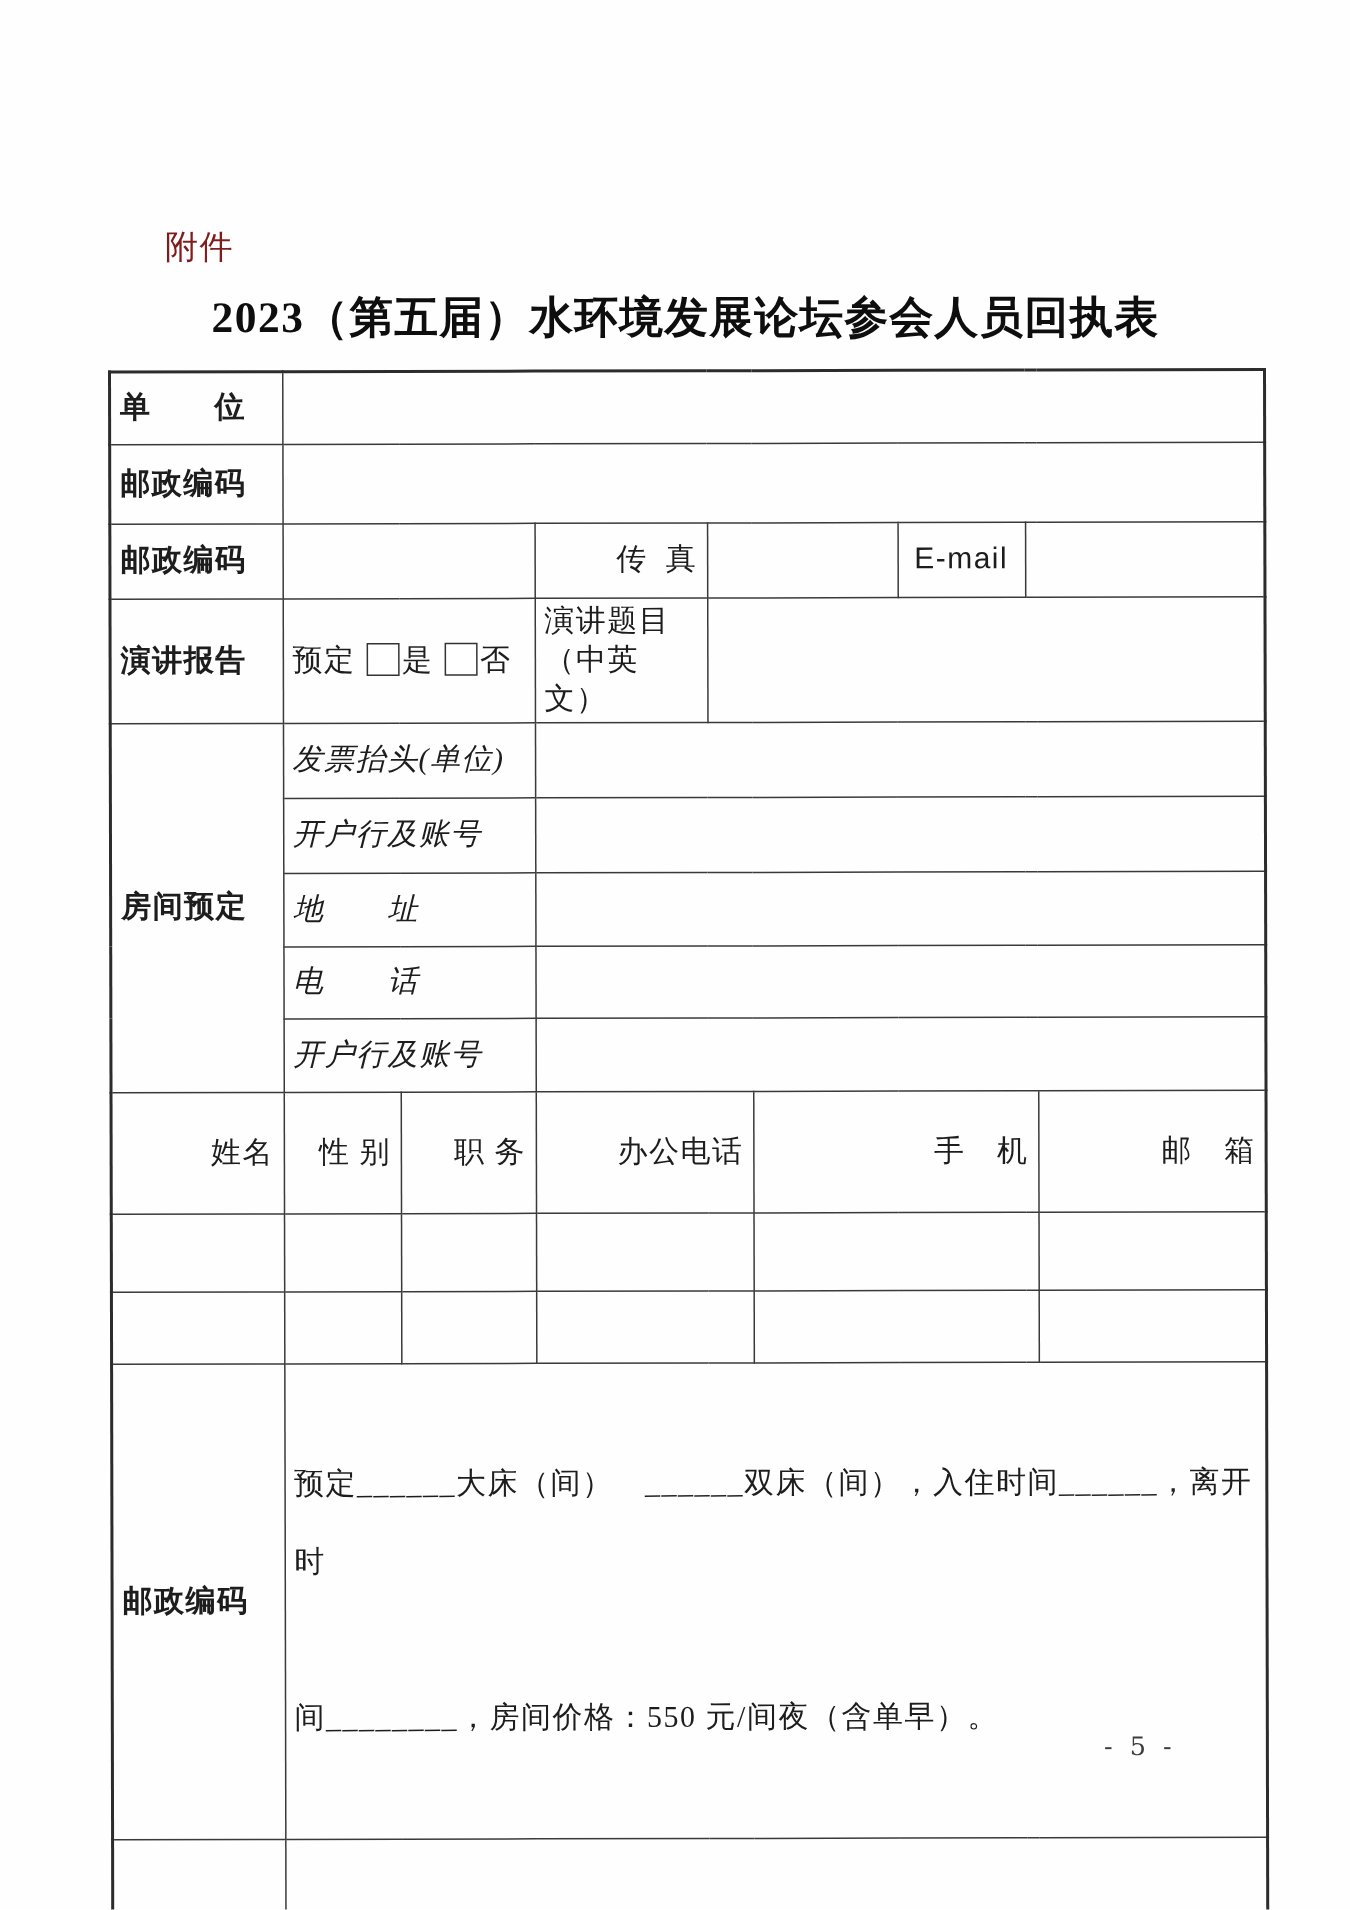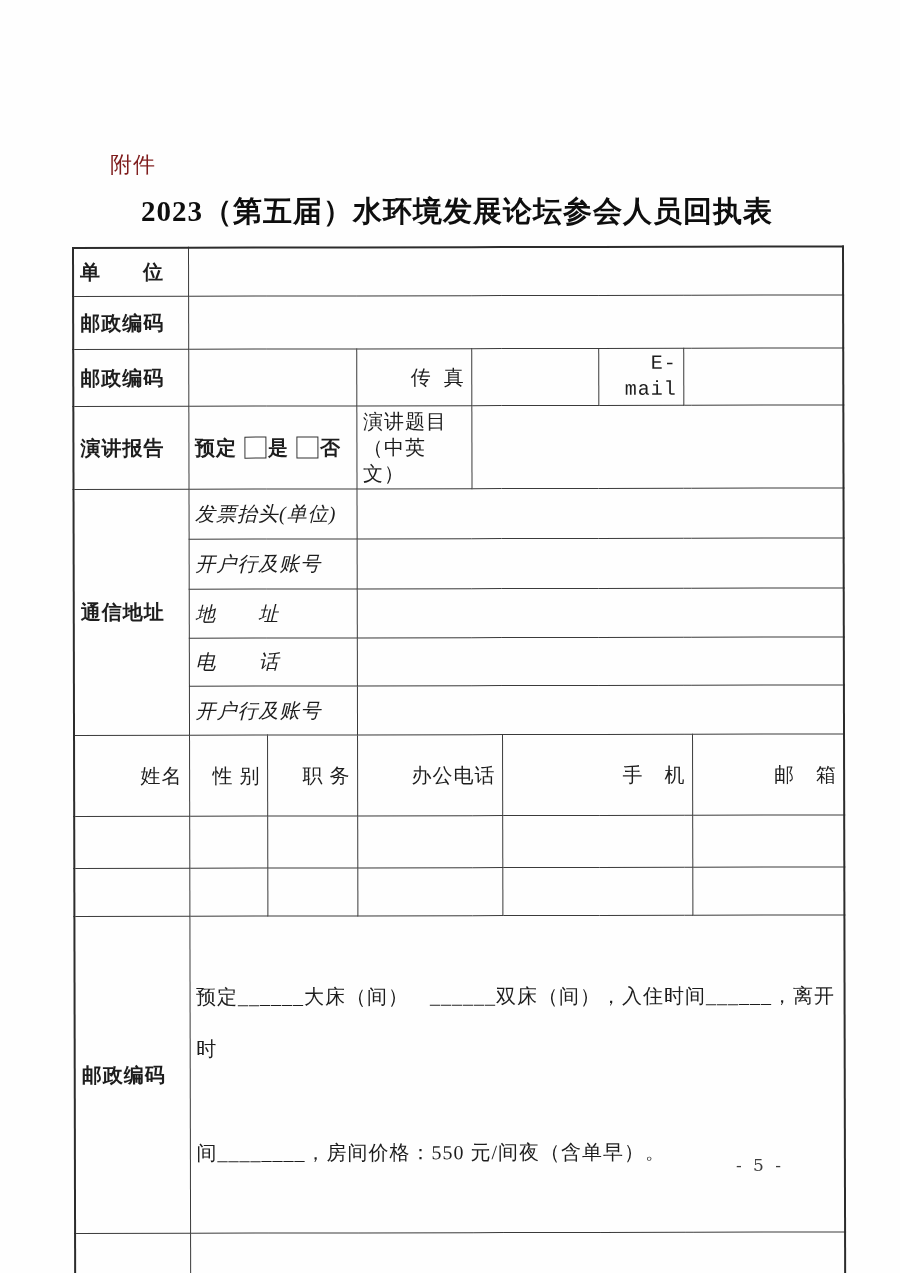--- a/index.html
+++ b/index.html
@@ -63,33 +63,33 @@
     overflow: hidden;
     letter-spacing: 1px;
   }
   table.form {
     border: 2.2px solid #2c2c2c;
   }
   td.lab { padding-left: 12px; font-weight: bold; }
   td.sublab { padding-left: 8px; font-style: italic; }
   td.ctr { text-align: right; }
   td.email-cell {
-    font-family: Liberation Mono, monospace;
+    font-family: Liberation Sans, sans-serif;
     font-size: 19px;
-    text-align: right;
+    text-align: center;
     letter-spacing: 0;
   }
   td.topic-cell {
     padding: 2px 2px 2px 6px;
     font-size: 19px;
     line-height: 28px;
     letter-spacing: 0;
     margin-left: 12px;
   }
-  td.speech-reserve { padding-left: 9px; font-weight: bold; }
+  td.speech-reserve { padding-left: 9px; }
   .cb {
     display: inline-block;
     width: 20px;
     height: 20px;
     border: 1.8px solid #333333;
     vertical-align: -4px;
     margin: 0 2px 0 7px;
     background: #fff;
   }
   td.room-cell {
@@ -157,21 +157,21 @@
     </tr>
 
     <tr style="height:65px">
       <td class="lab">演讲报告</td>
       <td colspan="2" class="speech-reserve"><span>预定</span><span class="cb"></span><span>是</span><span class="cb"></span><span>否</span></td>
       <td class="topic-cell"><div>演讲题目</div><div>（中英文）</div></td>
       <td colspan="5"></td>
     </tr>
 
     <tr style="height:50px">
-      <td rowspan="5" class="lab">通信地址</td>
+      <td rowspan="5" class="lab">房间预定</td>
       <td colspan="2" class="sublab">发票抬头(单位)</td>
       <td colspan="6"></td>
     </tr>
     <tr style="height:50px">
       <td colspan="2" class="sublab">开户行及账号</td>
       <td colspan="6"></td>
     </tr>
     <tr style="height:49px">
       <td colspan="2" class="sublab">地　　址</td>
       <td colspan="6"></td>

